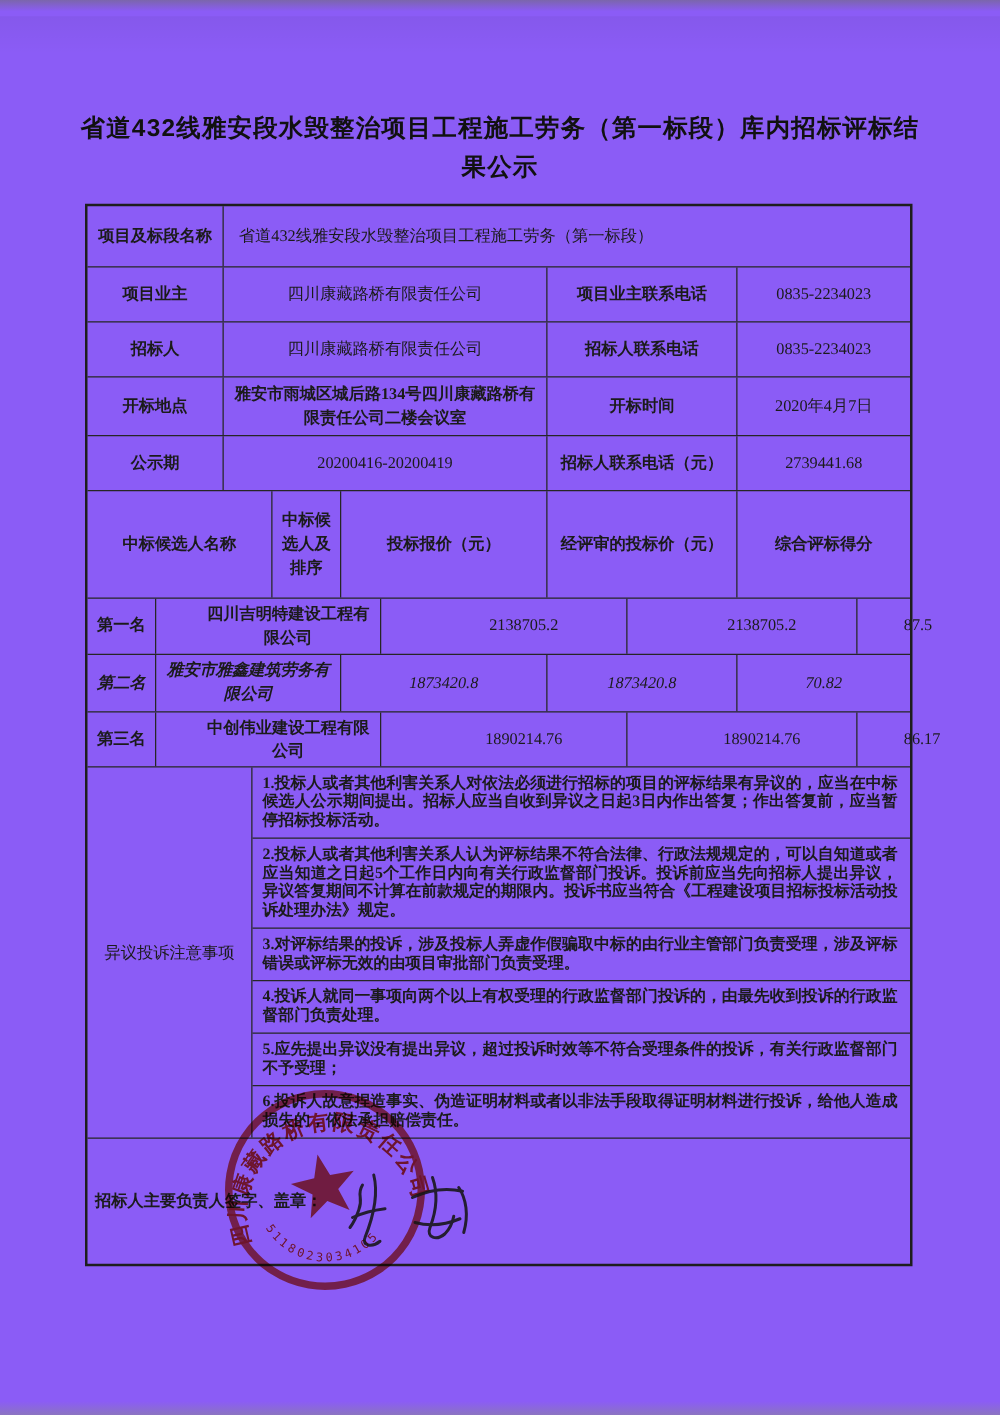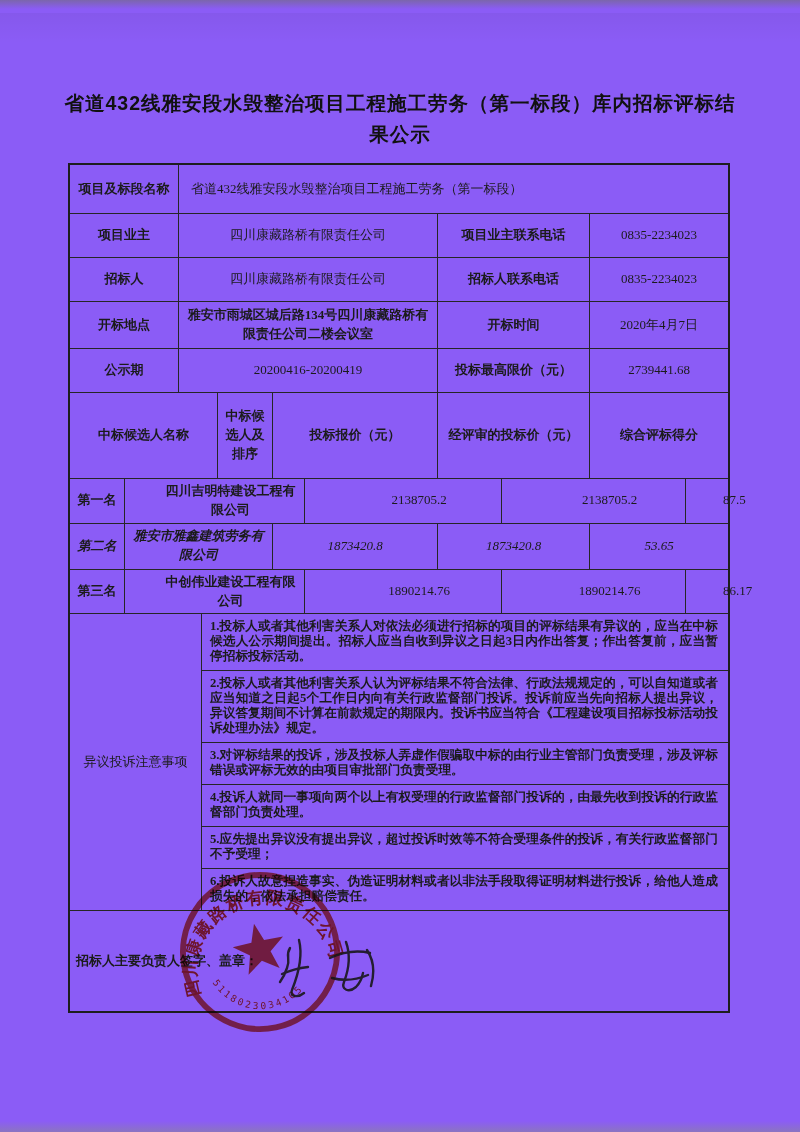--- a/index.html
+++ b/index.html
@@ -65,21 +65,21 @@
     </div>
     <div class="trow h46">
       <div class="cell lab w109">开标地点</div>
       <div class="cell lab w259">雅安市雨城区城后路134号四川康藏路桥有限责任公司二楼会议室</div>
       <div class="cell lab w152">开标时间</div>
       <div class="cell val">2020年4月7日</div>
     </div>
     <div class="trow h43">
       <div class="cell lab w109">公示期</div>
       <div class="cell val w259">20200416-20200419</div>
-      <div class="cell lab w152">投标最高限价（元）</div>
+      <div class="cell lab w152">招标人联系电话（元）</div>
       <div class="cell val">2739441.68</div>
     </div>
 
     <div class="trow h85">
       <div class="cell lab w148">中标候选人名称</div>
       <div class="cell lab w55">中标候选人及排序</div>
       <div class="cell lab w165">投标报价（元）</div>
       <div class="cell lab w152">经评审的投标价（元）</div>
       <div class="cell lab">综合评标得分</div>
     </div>
@@ -89,21 +89,21 @@
       <div class="cell cand-name w148">四川吉明特建设工程有限公司</div>
       <div class="cell val w165">2138705.2</div>
       <div class="cell val w152">2138705.2</div>
       <div class="cell val">87.5</div>
     </div>
     <div class="trow h45">
       <div class="cell lab w55">第二名</div>
       <div class="cell cand-name w148">雅安市雅鑫建筑劳务有限公司</div>
       <div class="cell val w165">1873420.8</div>
       <div class="cell val w152">1873420.8</div>
-      <div class="cell val">53.65</div>
+      <div class="cell val">70.82</div>
     </div>
     <div class="trow h42">
       <div class="cell lab w55">第三名</div>
       <div class="cell cand-name w148">中创伟业建设工程有限公司</div>
       <div class="cell val w165">1890214.76</div>
       <div class="cell val w152">1890214.76</div>
       <div class="cell val">86.17</div>
     </div>
 
     <div class="trow">

